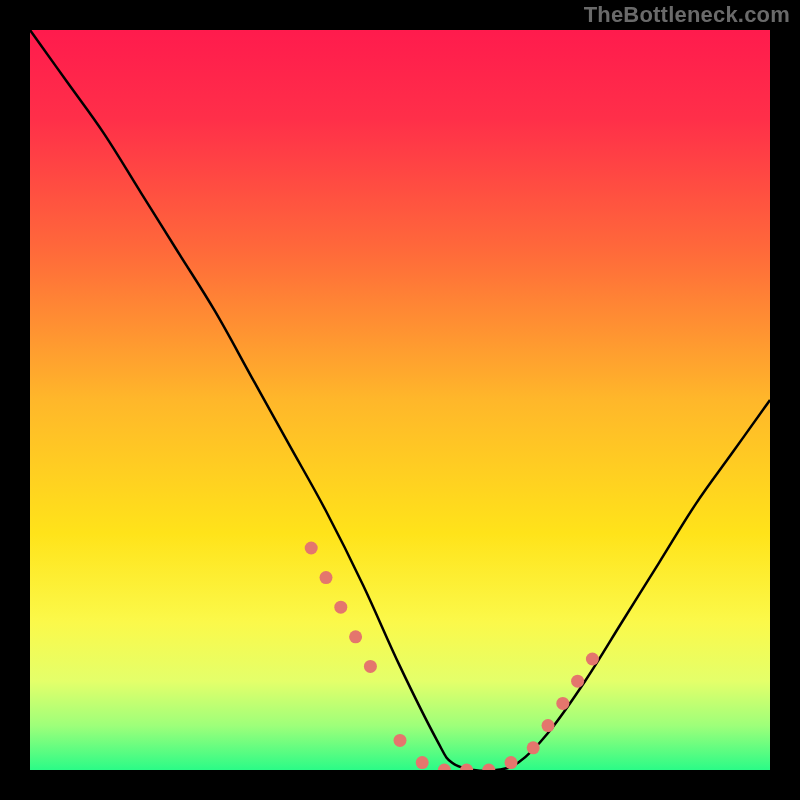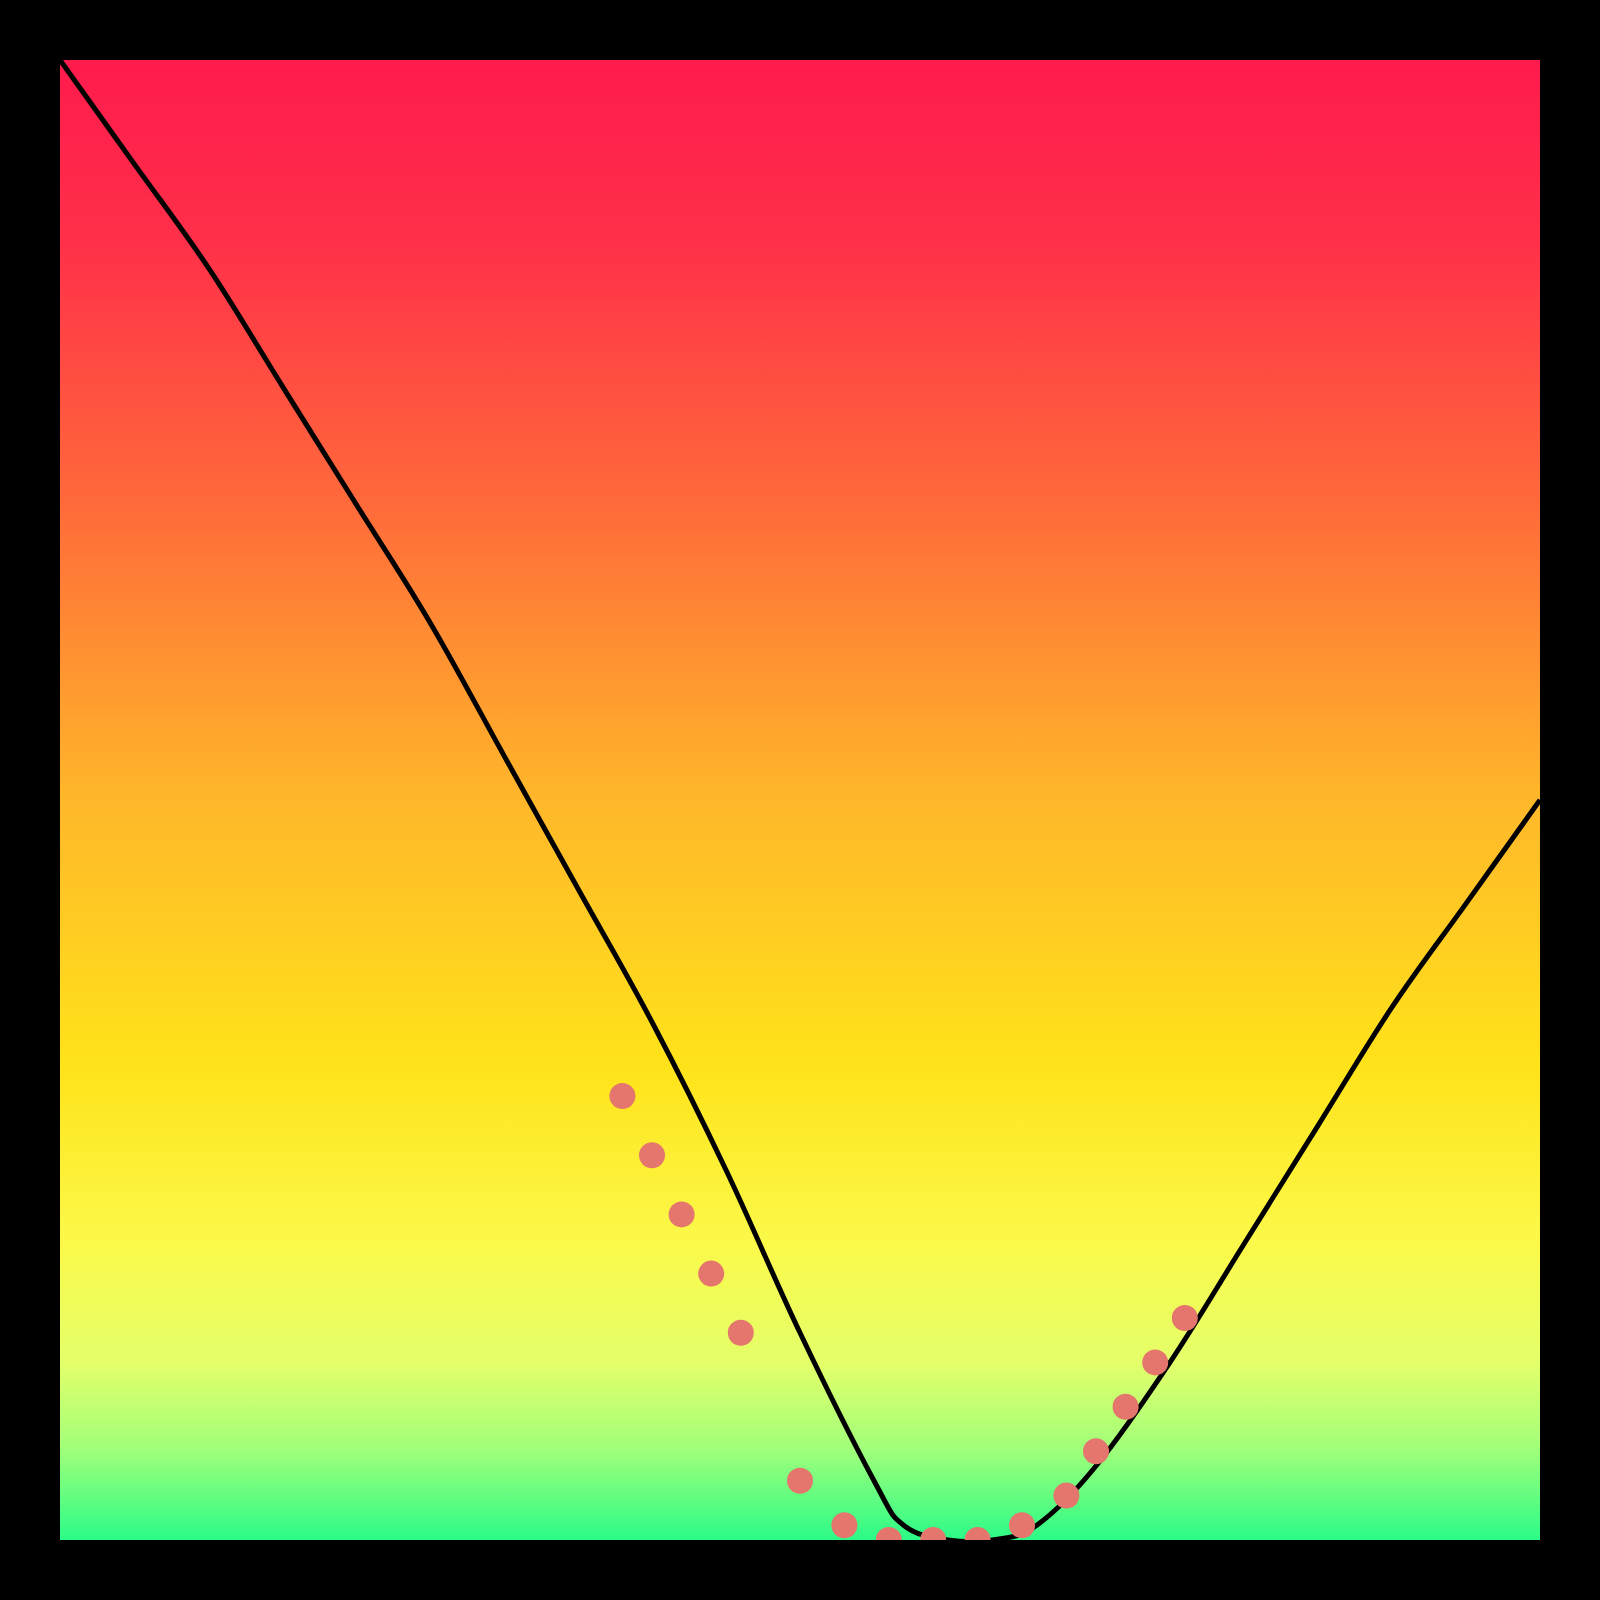--- a/index.html
+++ b/index.html
@@ -48,20 +48,21 @@
     font-size: 22px;
     font-weight: 600;
     color: #6a6a6a;
     letter-spacing: 0.2px;
   }
 </style>
 </head>
 <body>
 
 <div class="frame">
+  <div class="watermark">TheBottleneck.com</div>
   <div class="plot">
     <svg class="gradient" viewBox="0 0 740 740" preserveAspectRatio="none">
       <defs>
         <linearGradient id="bg-grad" x1="0" y1="0" x2="0" y2="1">
             <stop offset="0%" stop-color="#ff1b4d"></stop>
             <stop offset="12%" stop-color="#ff2f49"></stop>
             <stop offset="30%" stop-color="#ff6a3a"></stop>
             <stop offset="50%" stop-color="#ffb72a"></stop>
             <stop offset="68%" stop-color="#ffe31a"></stop>
             <stop offset="80%" stop-color="#fbf94a"></stop>

